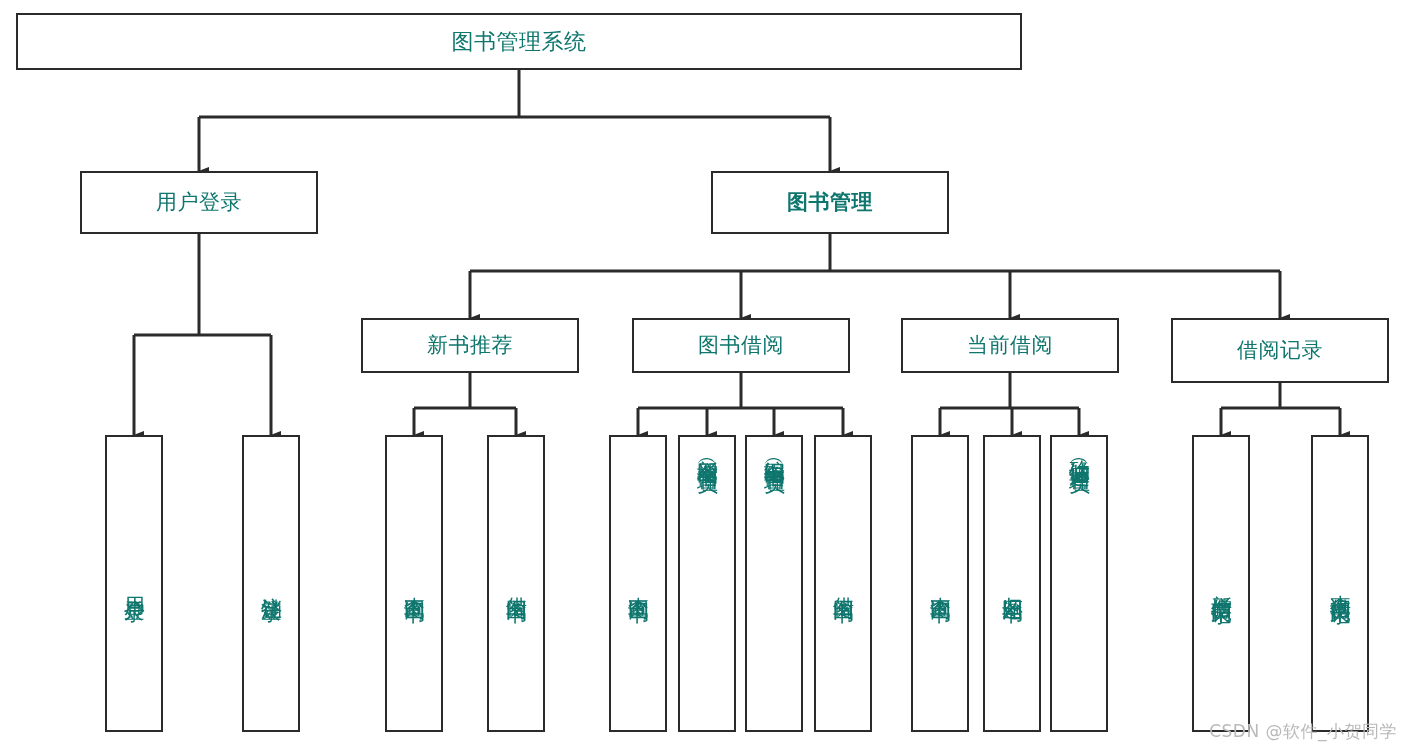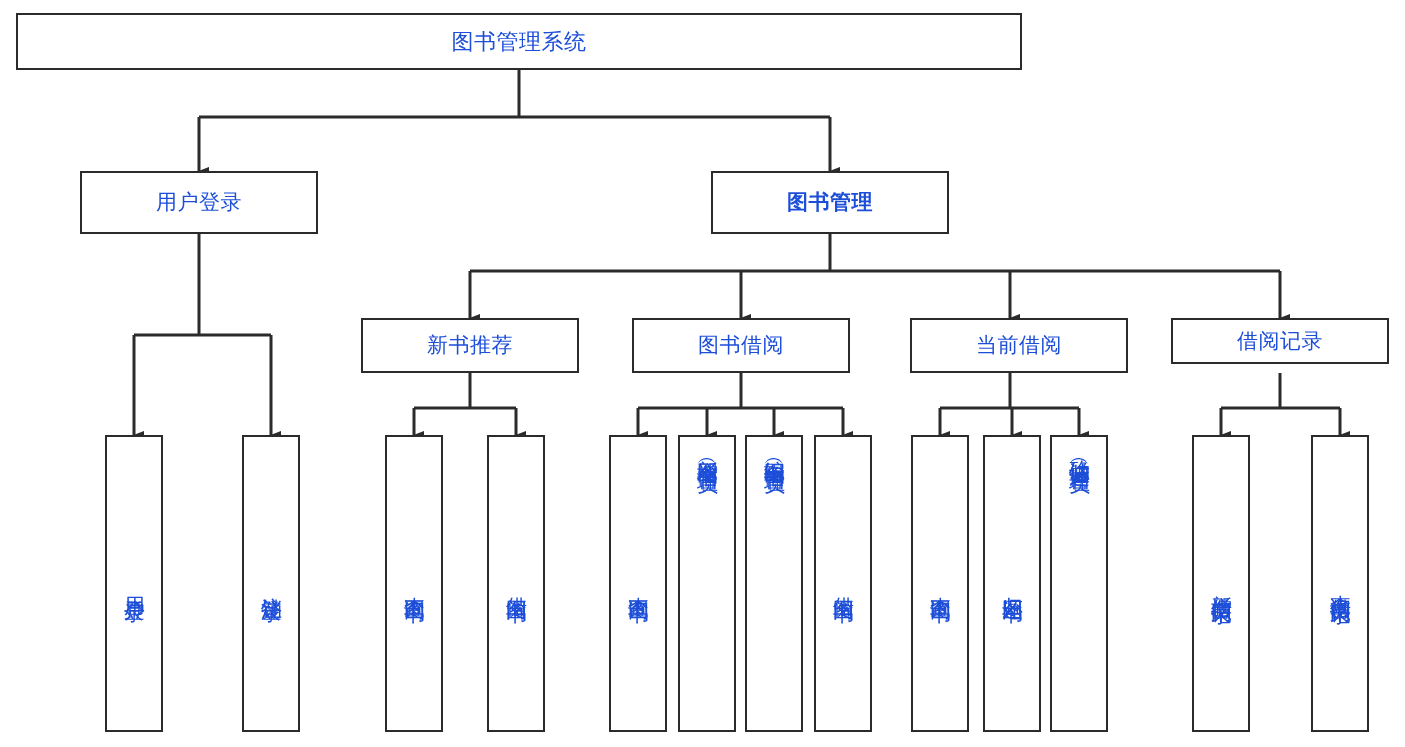--- a/index.html
+++ b/index.html
@@ -33,21 +33,21 @@
     border: 2px solid #2b2b2b;
     background: #ffffff;
     display: flex;
     align-items: center;
     justify-content: center;
     z-index: 2;
   }
   .node .label {
     display: block;
     text-align: center;
-    color: #1d4ed8;
+    color: #0f766e;
     letter-spacing: 0.5px;
     line-height: 1.05;
     white-space: pre;
   }
   
   .node.horiz .label {
     font-size: 21px;
   }
   .node.root .label {
     font-size: 22px;
@@ -138,24 +138,24 @@
   <div class="node horiz" style="left: 711px; top: 171px; width: 238px; height: 63px; font-weight: bold;">
     <span class="label">图书管理</span>
   </div>
 
   <div class="node horiz" style="left: 632px; top: 318px; width: 218px; height: 55px;">
     <span class="label">图书借阅</span>
   </div>
   <div class="node horiz" style="left: 361px; top: 318px; width: 218px; height: 55px;">
     <span class="label">新书推荐</span>
   </div>
-  <div class="node horiz" style="left: 901px; top: 318px; width: 218px; height: 55px; margin-left: 9px;">
+  <div class="node horiz" style="left: 901px; top: 318px; width: 218px; height: 55px;">
     <span class="label">当前借阅</span>
   </div>
-  <div class="node horiz" style="left: 1171px; top: 318px; width: 218px; height: 46px;">
+  <div class="node horiz" style="left: 1171px; top: 318px; width: 218px; height: 65px;">
     <span class="label">借阅记录</span>
   </div>
 
   <div class="node vert centered" style="left: 105px; top: 435px; width: 58px; height: 297px;">
     <span class="label">用户登录</span>
   </div>
   <div class="node vert centered" style="left: 242px; top: 435px; width: 58px; height: 297px;">
     <span class="label">注销登录</span>
   </div>
 
@@ -189,13 +189,14 @@
     <span class="label">确认归还（管理员）</span>
   </div>
 
   <div class="node vert centered" style="left: 1192px; top: 435px; width: 58px; height: 297px;">
     <span class="label">新增借阅记录</span>
   </div>
   <div class="node vert centered" style="left: 1311px; top: 435px; width: 58px; height: 297px;">
     <span class="label">查询借阅记录</span>
   </div>
 
+  <div class="watermark">CSDN @软件_小贺同学</div>
 </div>
 
 </body></html>

